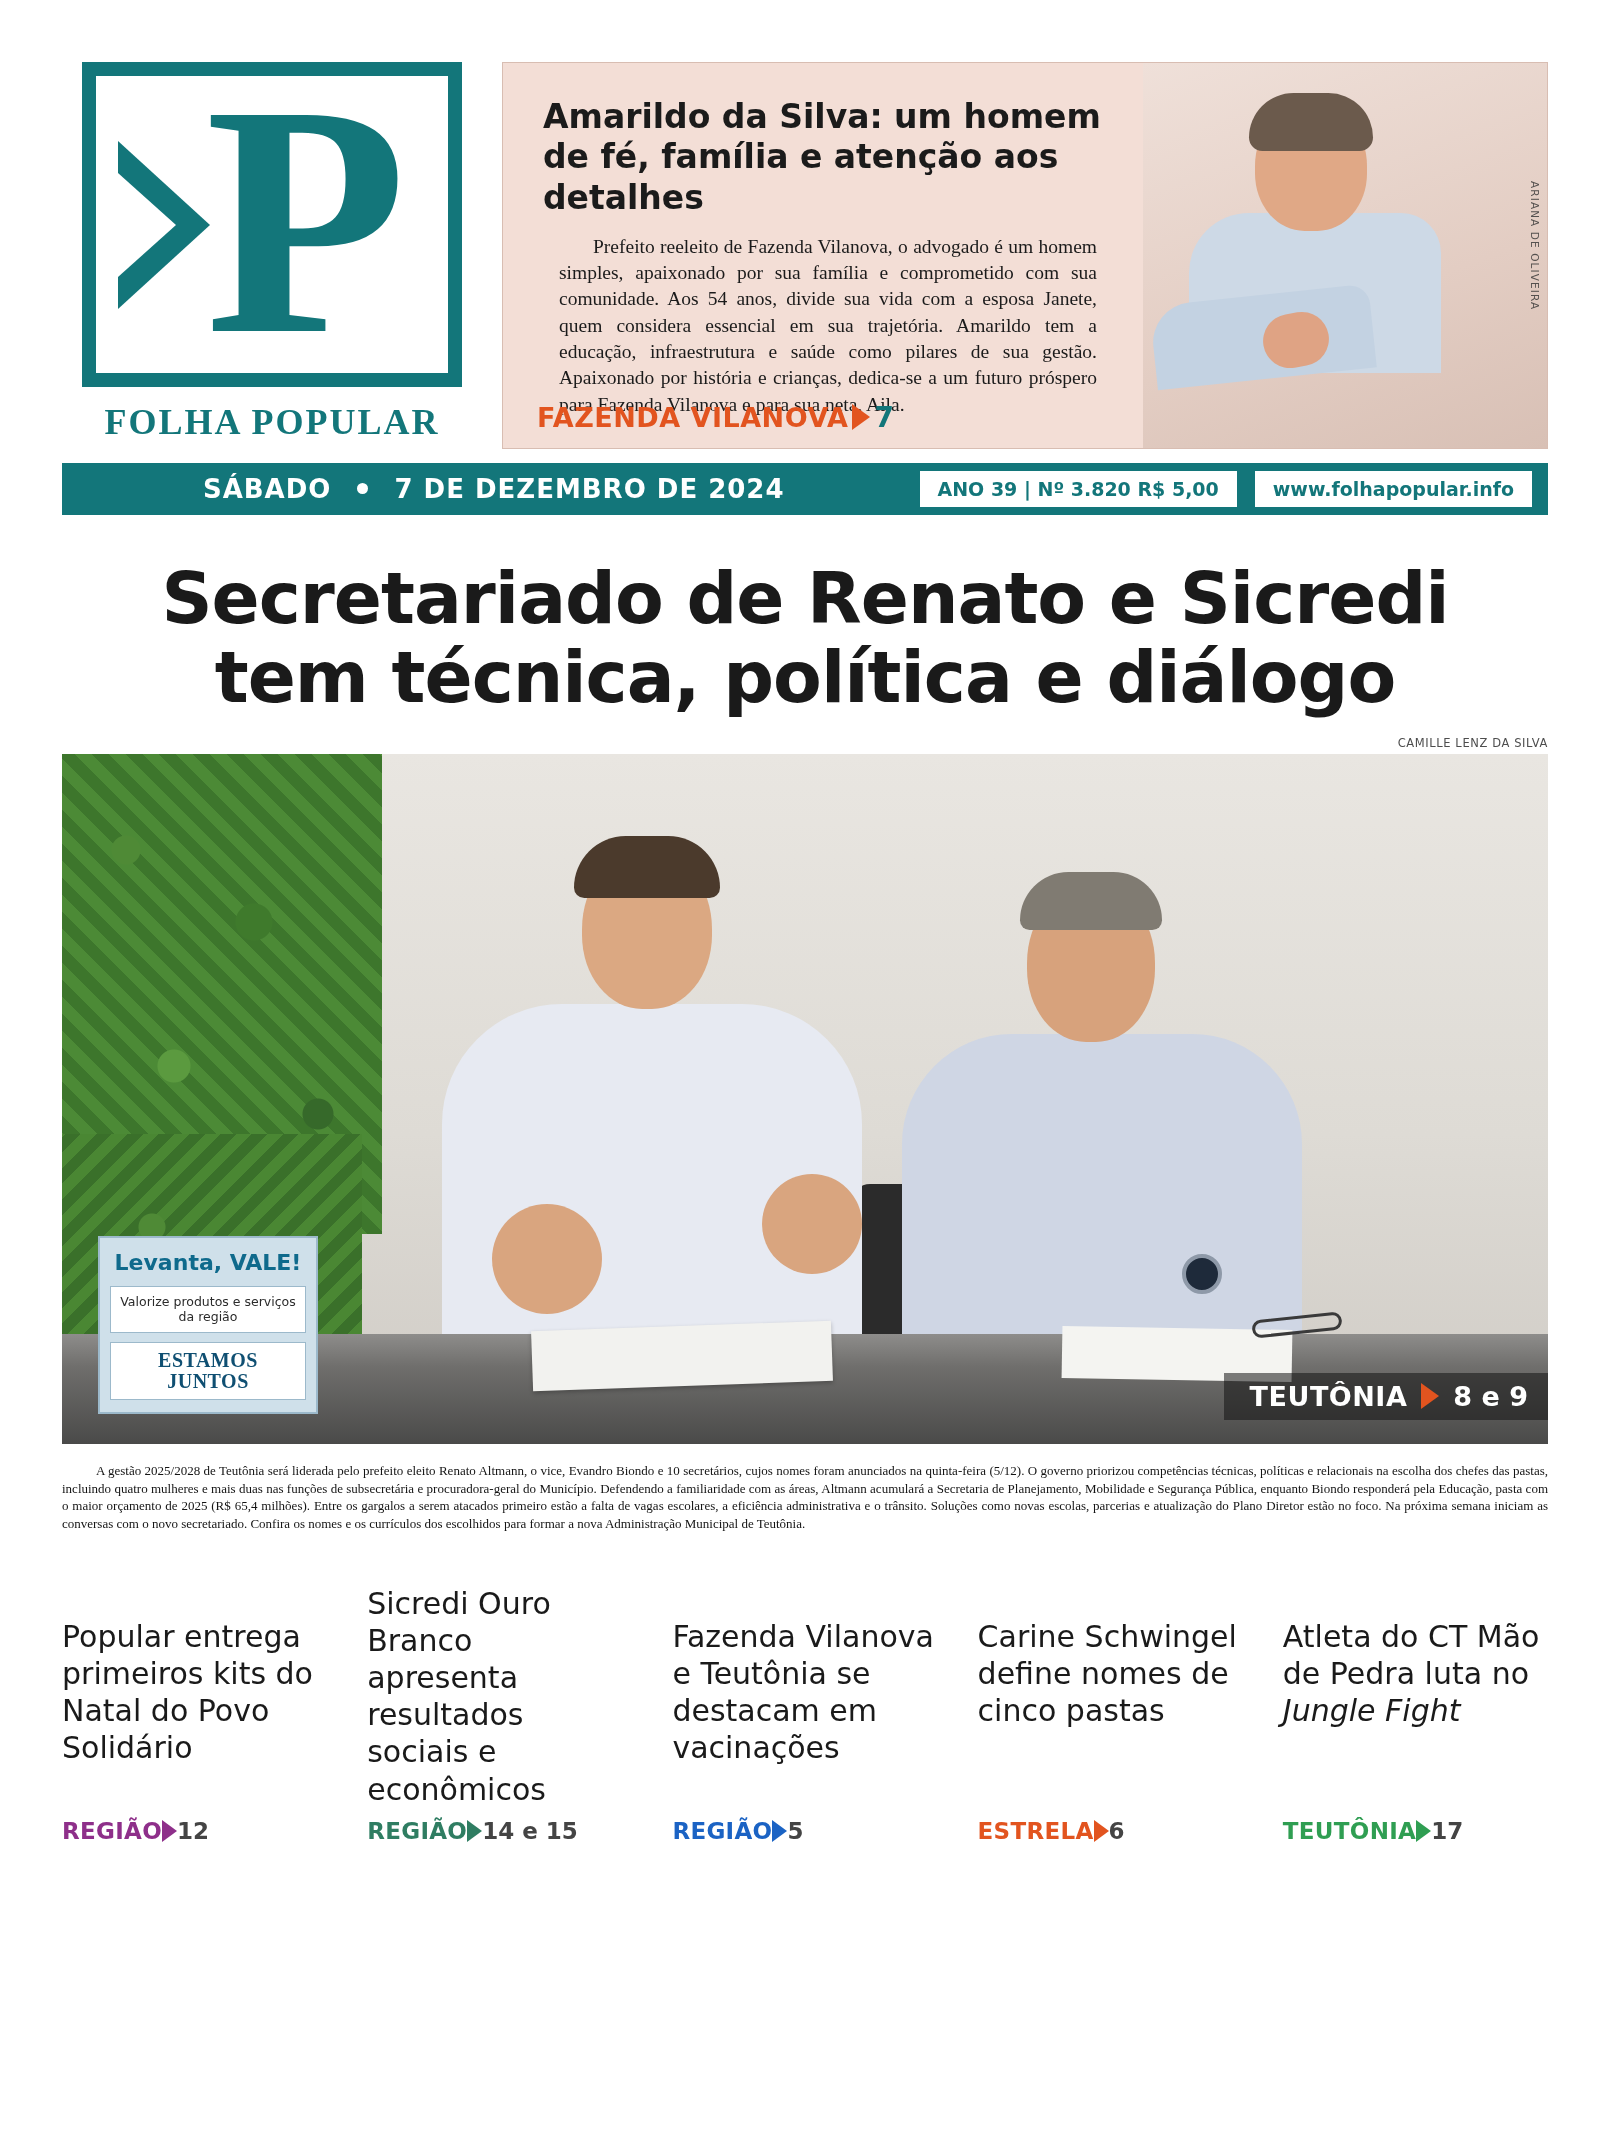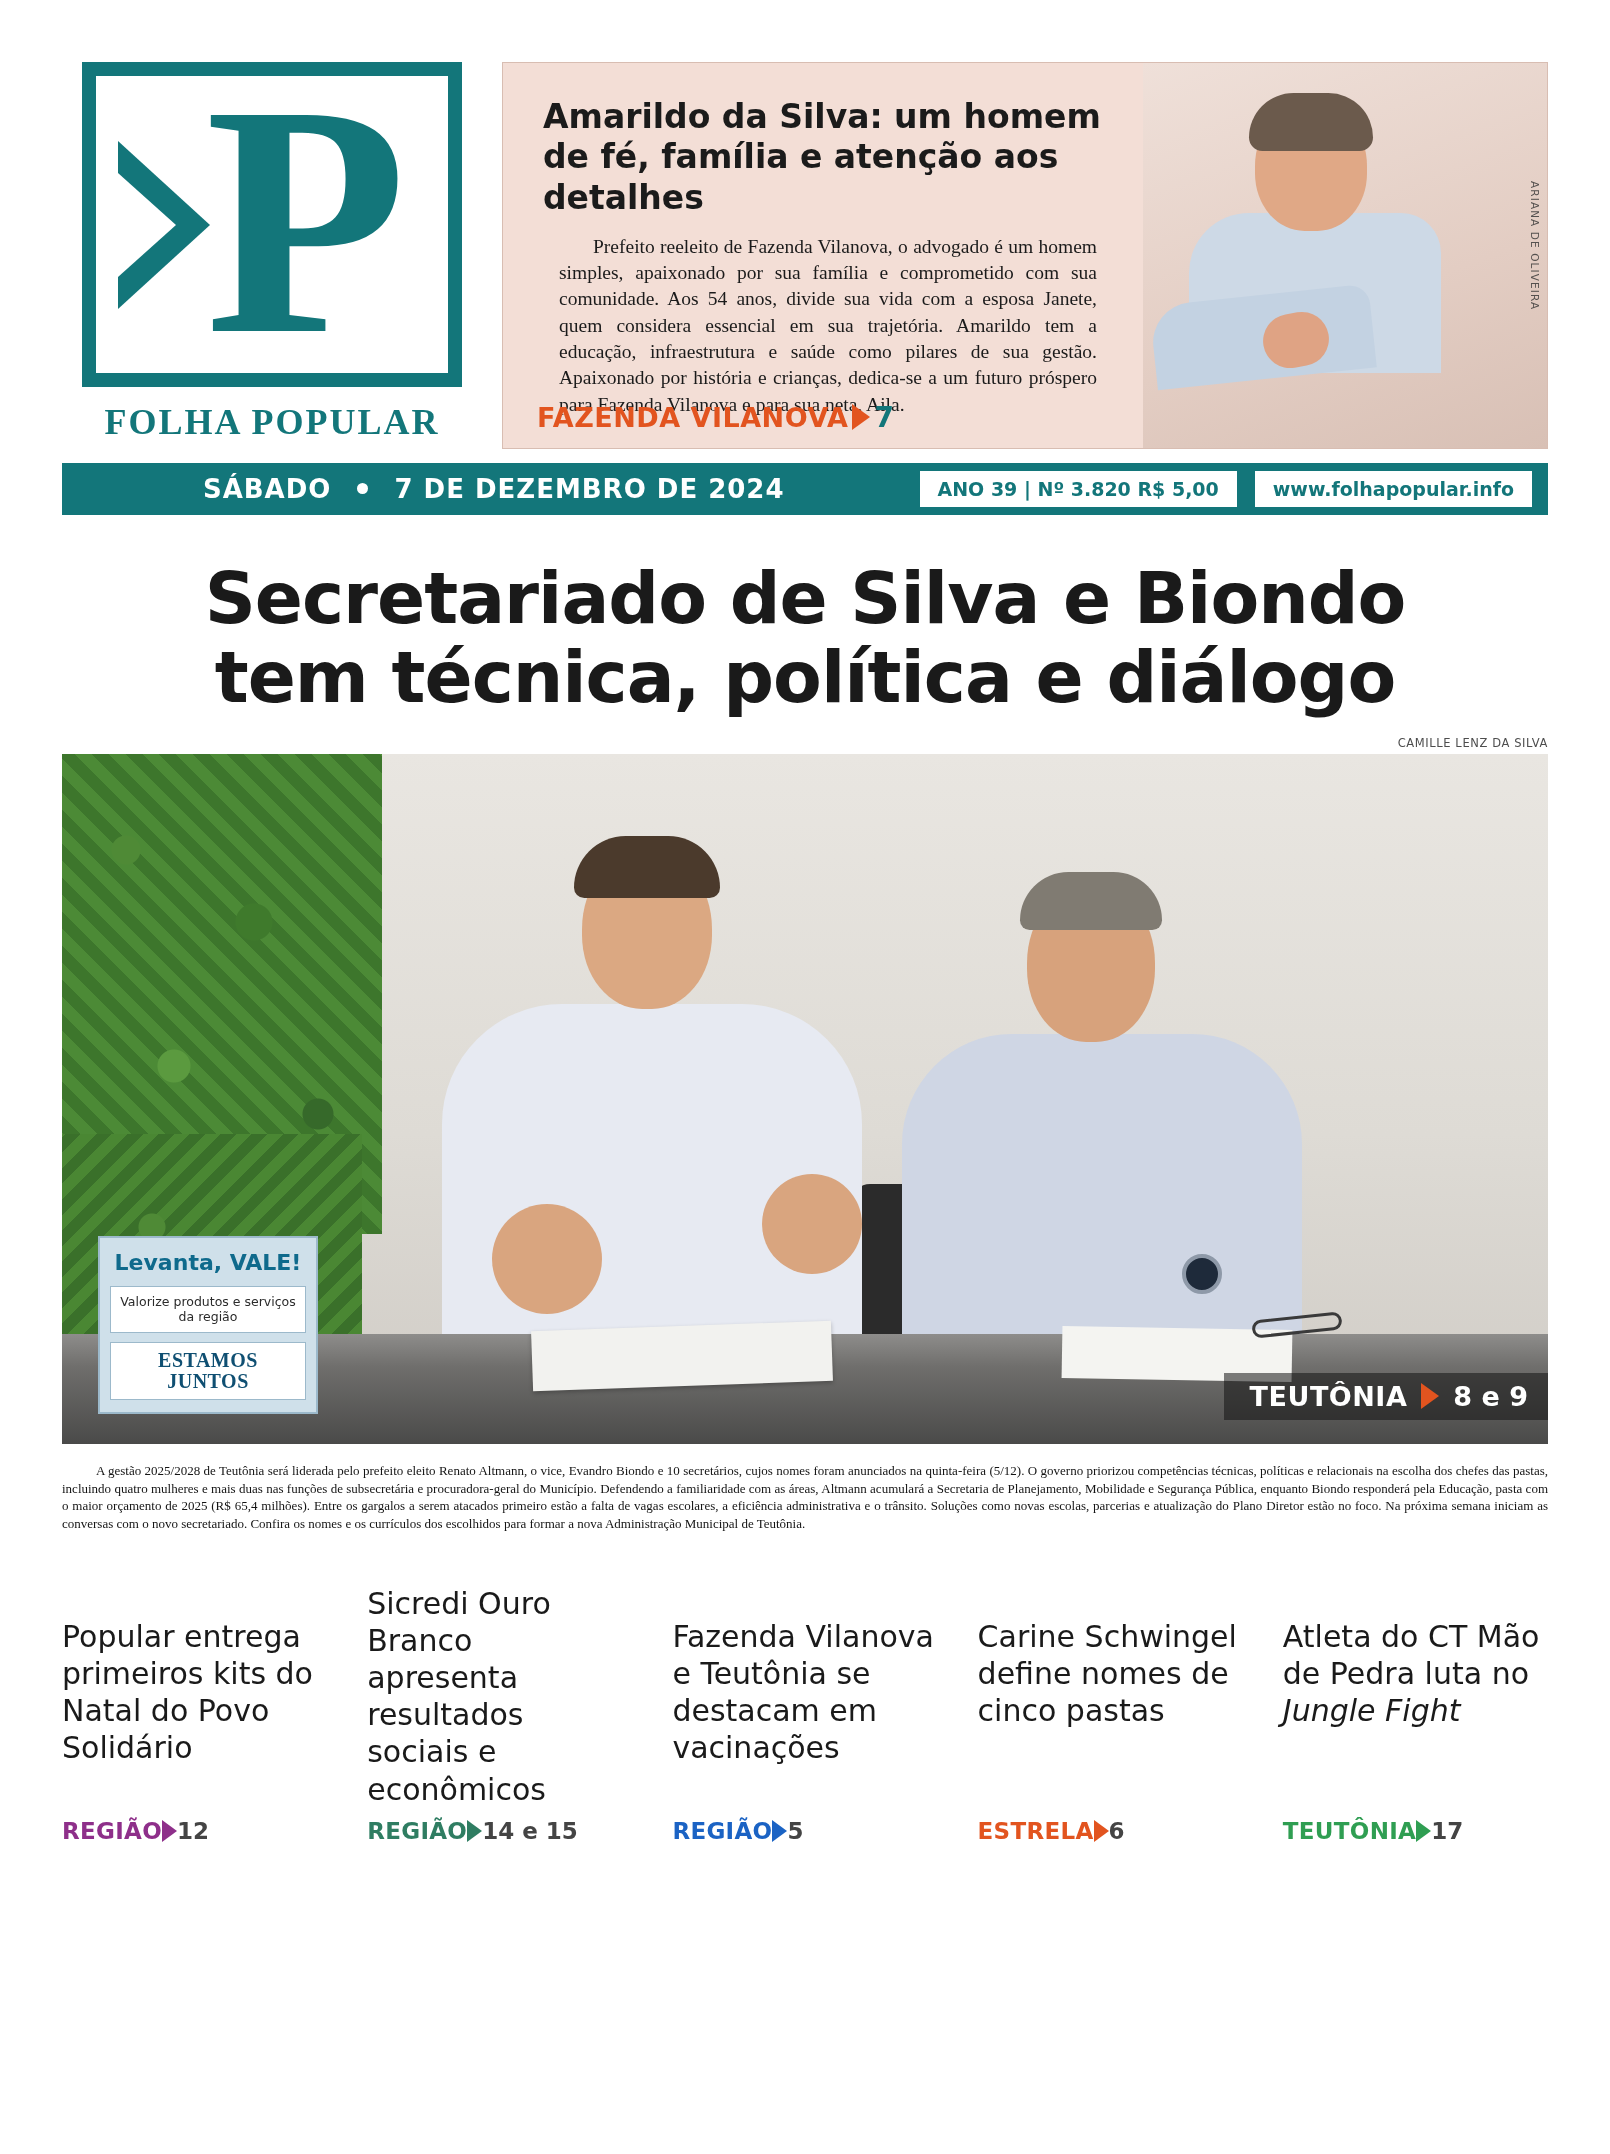--- a/index.html
+++ b/index.html
@@ -524,21 +524,21 @@
     <div class="db-left">
       <span>SÁBADO</span>
       <span class="db-dot"></span>
       <span>7 DE DEZEMBRO DE 2024</span>
     </div>
     <div class="db-box">ANO 39 | Nº 3.820 R$ 5,00</div>
     <div class="db-box site">www.folhapopular.info</div>
   </div>
 
   <h1 class="headline">
-    <span>Secretariado de Silva e Biondo</span><br>
+    <span>Secretariado de Renato e Sicredi</span><br>
     <span>tem técnica, política e diálogo</span>
   </h1>
 
   <div class="main-credit">CAMILLE LENZ DA SILVA</div>
   <div class="main-photo">
     <div class="mp-wall"></div>
     <div class="mp-hedge"></div>
     <div class="mp-hedge2"></div>
     <div class="mp-chair"></div>
     <div class="mp-p1-body"></div>

